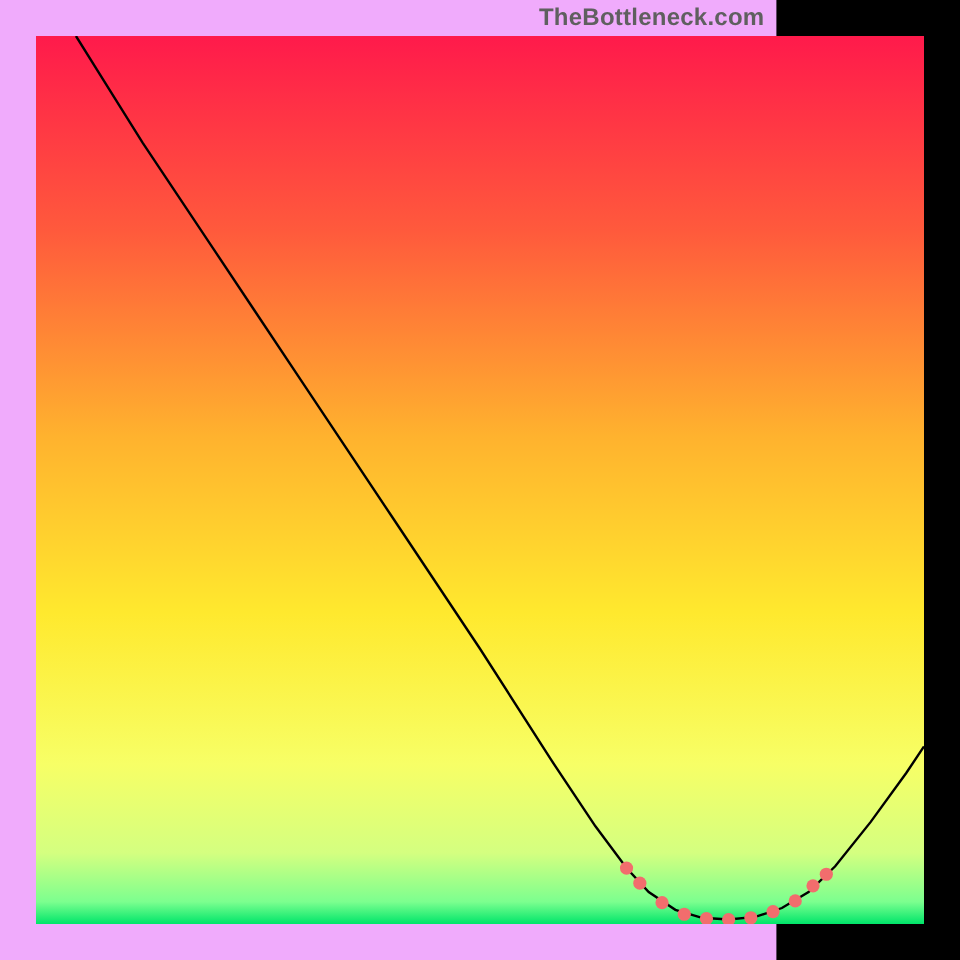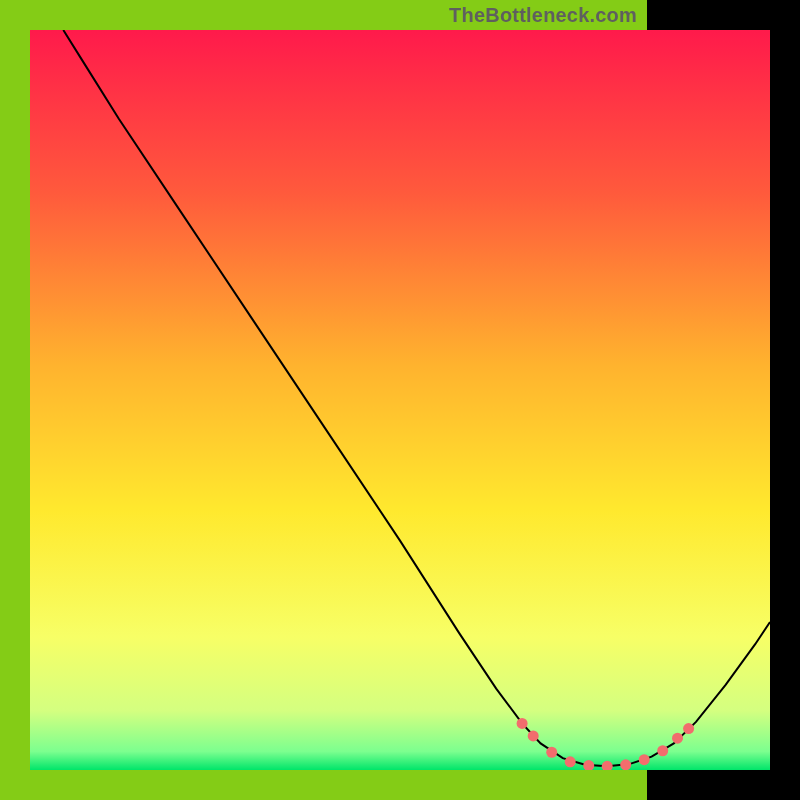--- a/index.html
+++ b/index.html
@@ -1,21 +1,21 @@
 <!DOCTYPE html>
 <html><head>
 <meta charset="utf-8">
 <style>
   * { margin: 0; padding: 0; box-sizing: border-box; }
   html, body { width: 800px; height: 800px; overflow: hidden; background: #000; }
   .frame {
     position: relative;
     width: 647px;
     height: 800px;
-    background: #84cc16;
+    background: #f0abfc;
     text-align: right;
   }
   .watermark {
     position: absolute;
     top: 4px;
     right: 10px;
     font-family: Arial, Helvetica, sans-serif;
     font-size: 20px;
     font-weight: 600;
     color: #5f5f5f;

